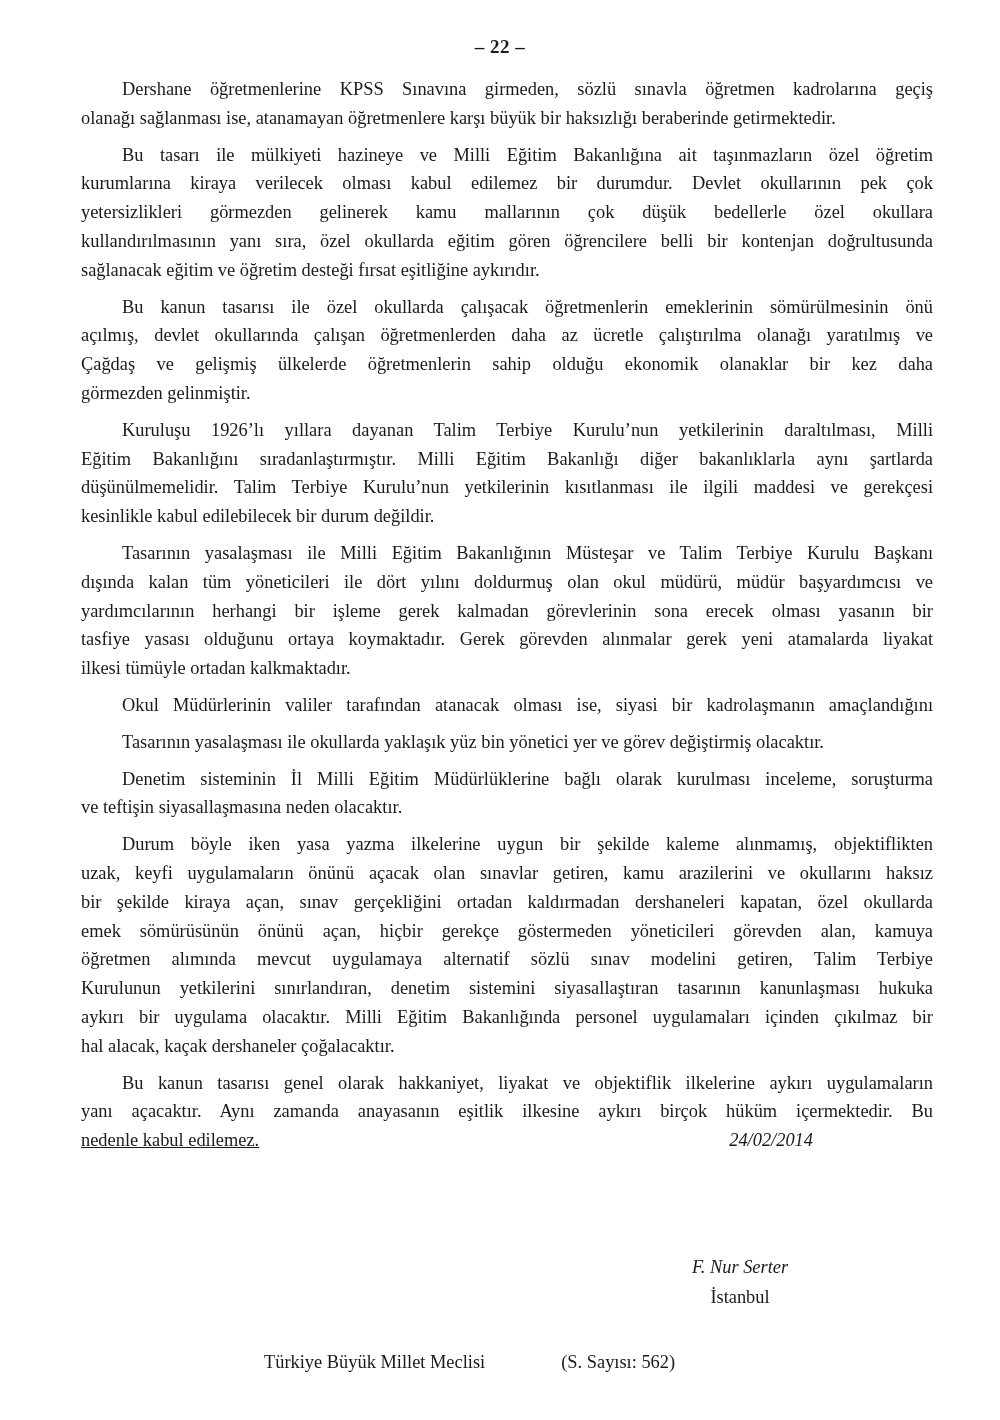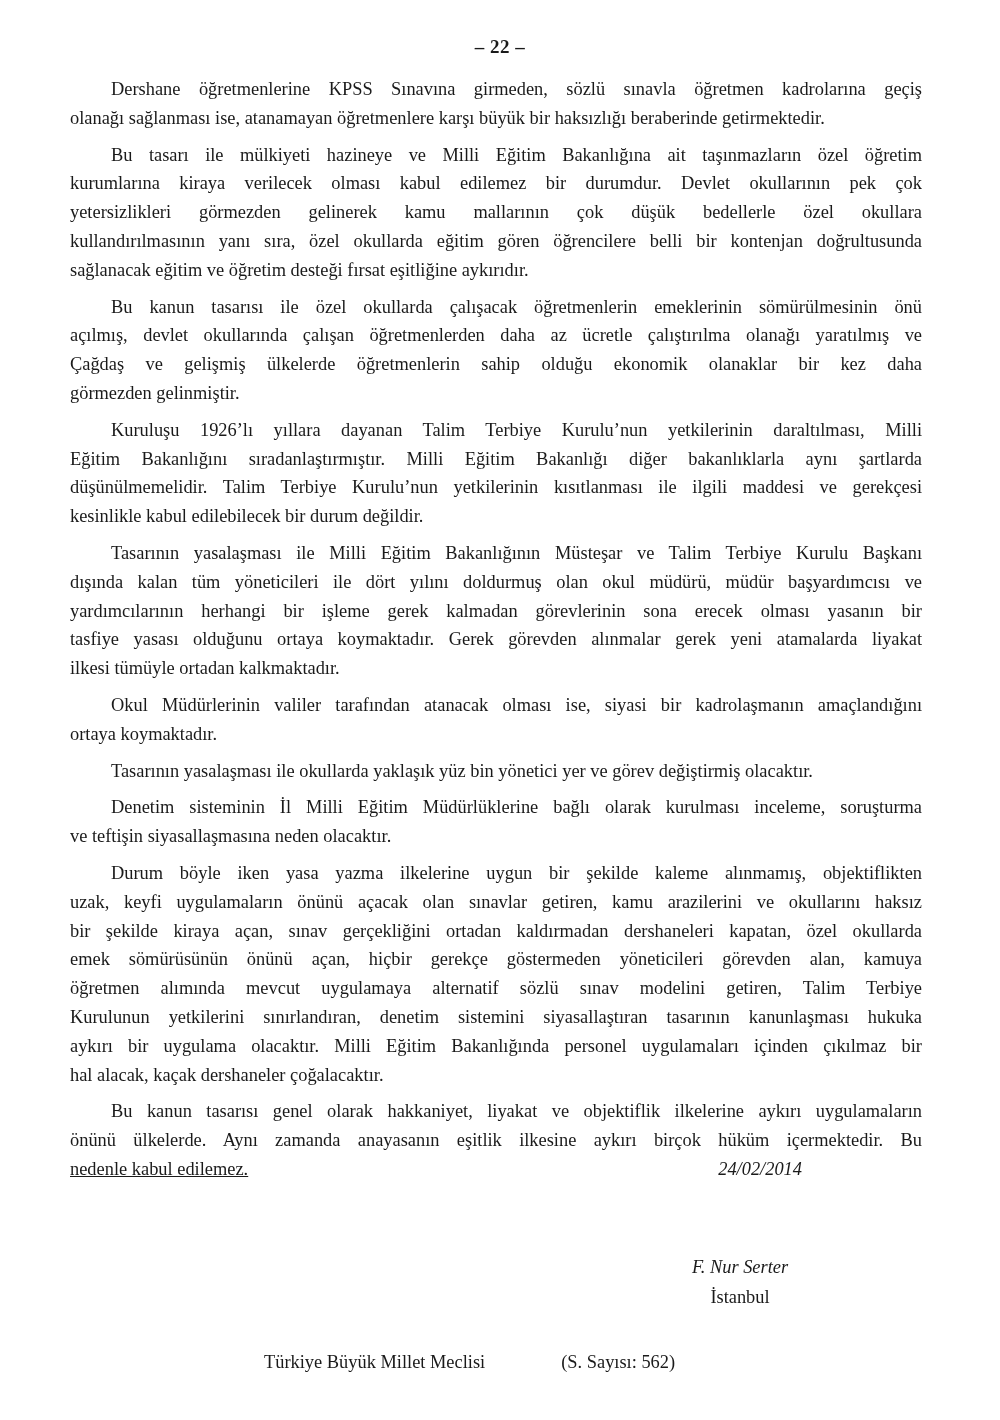--- a/index.html
+++ b/index.html
@@ -1,20 +1,20 @@
 <!DOCTYPE html>
 <html><head>
 <meta charset="utf-8">
 <style>
   html, body { margin: 0; padding: 0; background: #ffffff; }
   body { width: 1000px; height: 1420px; position: relative; overflow: hidden;
          font-family: "Liberation Serif", "DejaVu Serif", serif; color: #1a1a1a; }
   .page-number { position: absolute; top: 36px; left: 0; width: 1000px; text-align: center;
                  font-weight: bold; font-size: 19px; letter-spacing: 0.5px; }
-  .body { position: absolute; top: 75px; left: 70px; width: 852px; }
+  .body { position: absolute; top: 75px; left: 81px; width: 852px; }
   .para { margin: 0 0 8px 0; font-size: 18.4px; line-height: 28.8px; }
   .line { display: block; text-align: justify; text-align-last: justify; white-space: nowrap; }
   .line.last { text-align-last: left; }
   .line.first { text-indent: 41px; }
   .closing-row { position: relative; text-decoration: underline; }
   .date { position: absolute; right: 120px; top: 0; font-style: italic; }
   .signature { position: absolute; top: 1204px; left: 640px; width: 200px; text-align: center;
                font-size: 18.4px; line-height: 30px; margin-top: 48px; }
   .signature .name { font-style: italic; }
   .footer { position: absolute; top: 1352px; left: 264px; font-size: 18.4px; white-space: nowrap; text-align: center; }
@@ -51,42 +51,41 @@
   </p>
   <p class="para">
     <span class="line first">Tasarının yasalaşması ile Milli Eğitim Bakanlığının Müsteşar ve Talim Terbiye Kurulu Başkanı</span>
     <span class="line">dışında kalan tüm yöneticileri ile dört yılını doldurmuş olan okul müdürü, müdür başyardımcısı ve</span>
     <span class="line">yardımcılarının herhangi bir işleme gerek kalmadan görevlerinin sona erecek olması yasanın bir</span>
     <span class="line">tasfiye yasası olduğunu ortaya koymaktadır. Gerek görevden alınmalar gerek yeni atamalarda liyakat</span>
     <span class="line last">ilkesi tümüyle ortadan kalkmaktadır.</span>
   </p>
   <p class="para">
     <span class="line first">Okul Müdürlerinin valiler tarafından atanacak olması ise, siyasi bir kadrolaşmanın amaçlandığını</span>
-    <span class="line last">ortaya koymaktadır.</span>
   </p>
   <p class="para">
     <span class="line first last">Tasarının yasalaşması ile okullarda yaklaşık yüz bin yönetici yer ve görev değiştirmiş olacaktır.</span>
   </p>
   <p class="para">
     <span class="line first">Denetim sisteminin İl Milli Eğitim Müdürlüklerine bağlı olarak kurulması inceleme, soruşturma</span>
     <span class="line last">ve teftişin siyasallaşmasına neden olacaktır.</span>
   </p>
   <p class="para">
     <span class="line first">Durum böyle iken yasa yazma ilkelerine uygun bir şekilde kaleme alınmamış, objektiflikten</span>
     <span class="line">uzak, keyfi uygulamaların önünü açacak olan sınavlar getiren, kamu arazilerini ve okullarını haksız</span>
     <span class="line">bir şekilde kiraya açan, sınav gerçekliğini ortadan kaldırmadan dershaneleri kapatan, özel okullarda</span>
     <span class="line">emek sömürüsünün önünü açan, hiçbir gerekçe göstermeden yöneticileri görevden alan, kamuya</span>
     <span class="line">öğretmen alımında mevcut uygulamaya alternatif sözlü sınav modelini getiren, Talim Terbiye</span>
     <span class="line">Kurulunun yetkilerini sınırlandıran, denetim sistemini siyasallaştıran tasarının kanunlaşması hukuka</span>
     <span class="line">aykırı bir uygulama olacaktır. Milli Eğitim Bakanlığında personel uygulamaları içinden çıkılmaz bir</span>
     <span class="line last">hal alacak, kaçak dershaneler çoğalacaktır.</span>
   </p>
   <p class="para">
     <span class="line first">Bu kanun tasarısı genel olarak hakkaniyet, liyakat ve objektiflik ilkelerine aykırı uygulamaların</span>
-    <span class="line">önünü ülkelerde. Aynı zamanda anayasanın eşitlik ilkesine aykırı birçok hüküm içermektedir. Bu</span>
+    <span class="line">yanı açacaktır. Aynı zamanda anayasanın eşitlik ilkesine aykırı birçok hüküm içermektedir. Bu</span>
     <span class="closing-row" style="display:block;">
       <span class="line last">nedenle kabul edilemez.</span>
       <span class="date">24/02/2014</span>
     </span>
   </p>
 </div>
 
 <div class="signature">
   <div class="name">F. Nur Serter</div>
   <div class="city">İstanbul</div>

